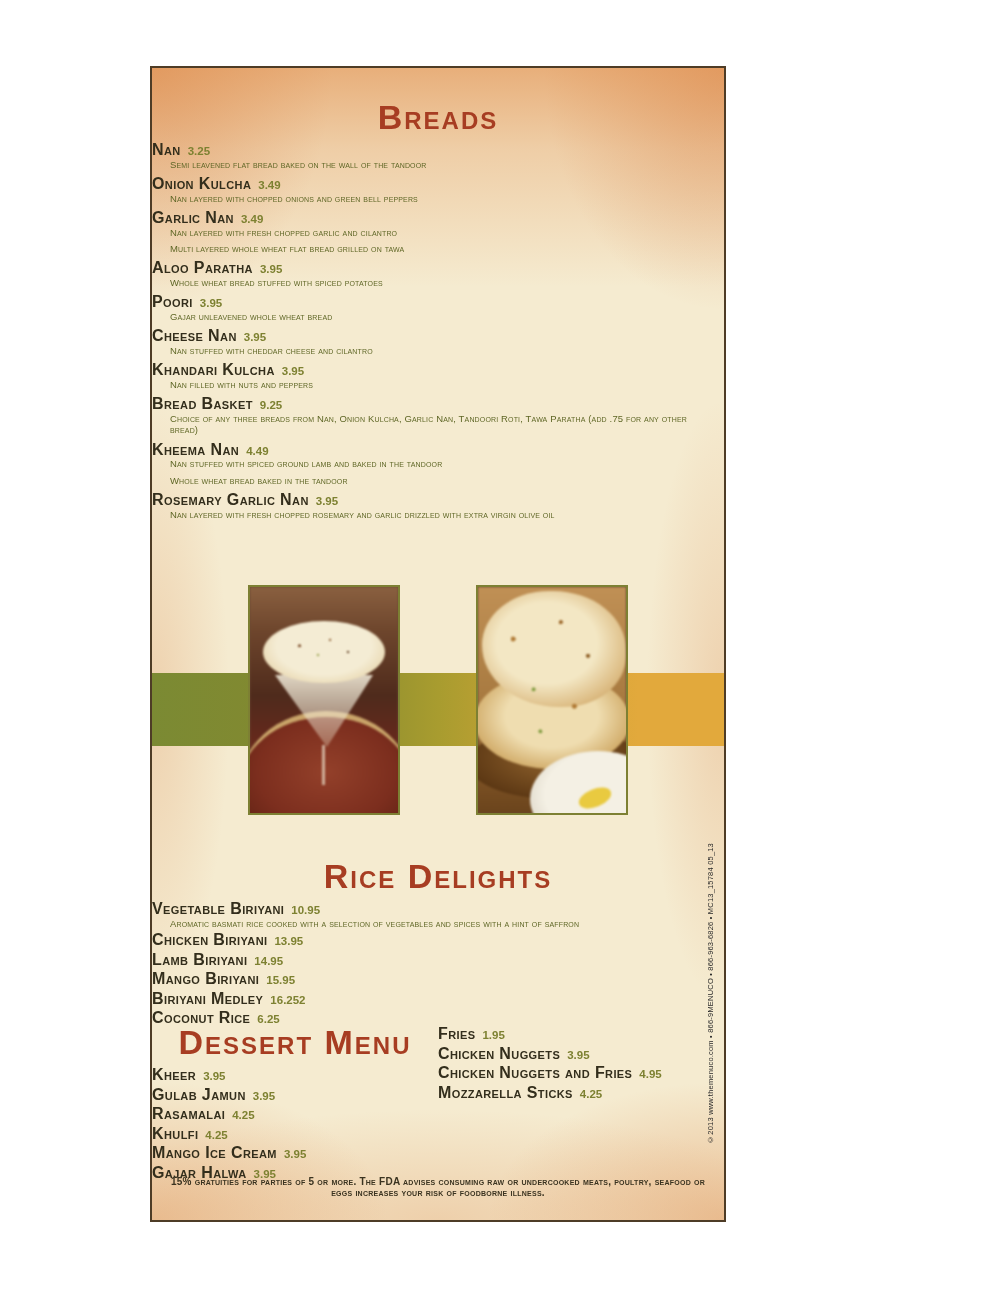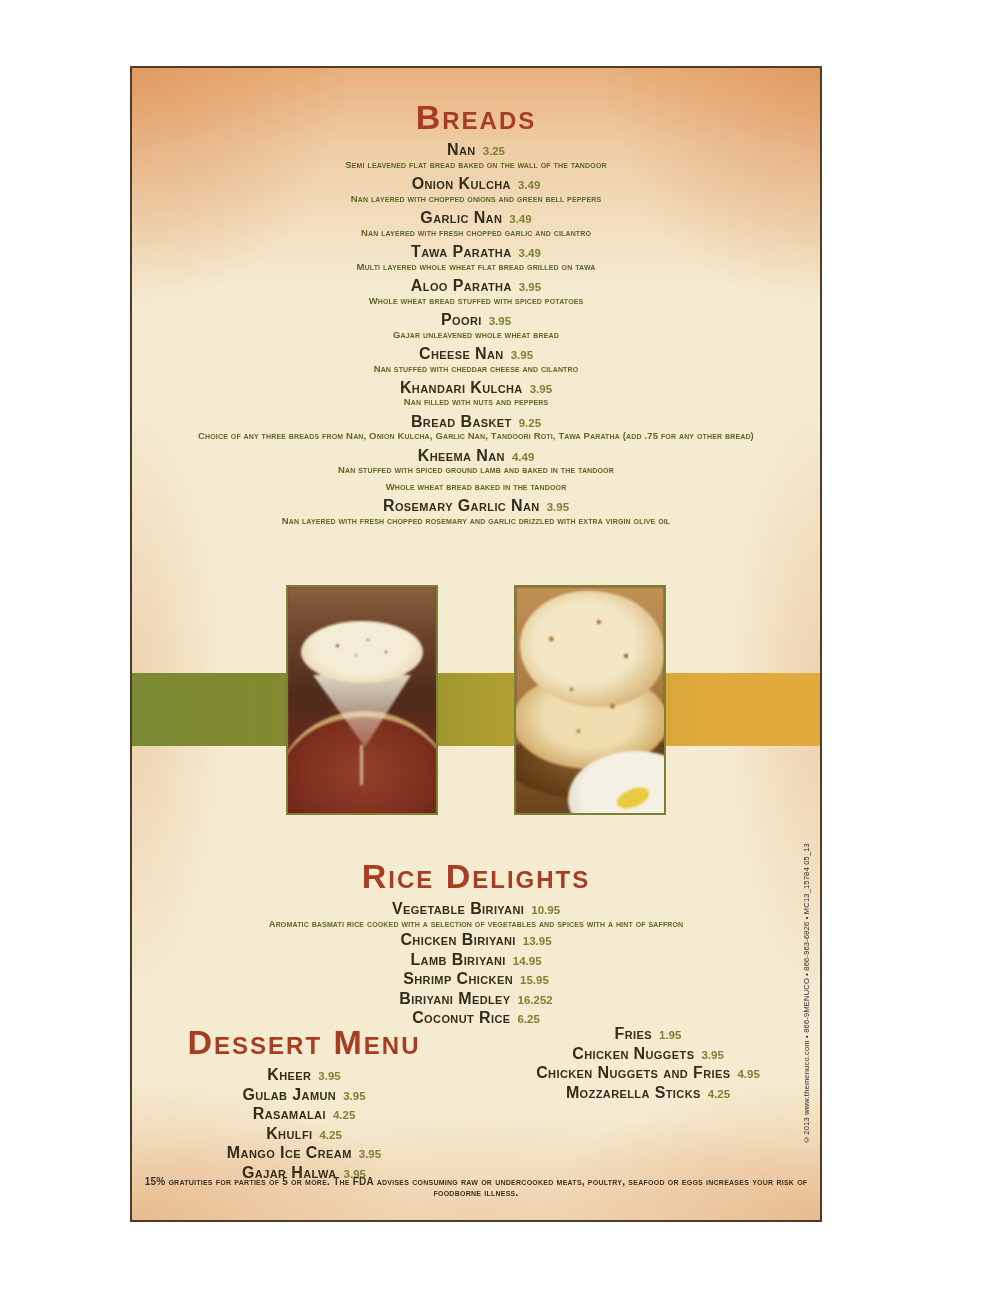--- a/index.html
+++ b/index.html
@@ -1,21 +1,21 @@
 <!DOCTYPE html>
 <html><head>
 <meta charset="utf-8">
 <style>
   html,body{margin:0;padding:0;}
   body{
     width:1000px;height:1294px;background:#ffffff;position:relative;
     font-family:"Liberation Sans", sans-serif;
   }
   .card{
-    position:absolute;left:130px;top:66px;width:692px;height:1156px;
+    position:absolute;left:150px;top:66px;width:576px;height:1156px;
     box-sizing:border-box;border:2px solid #4e3c26;overflow:hidden;
     background-color:#f5ebd0;
     background-image:
       linear-gradient(180deg, rgba(224,138,70,.62) 0%, rgba(224,138,70,.30) 7%, rgba(224,138,70,0) 19%),
       radial-gradient(ellipse 45% 30% at 0% 0%, rgba(210,115,55,.45), rgba(210,115,55,0) 70%),
       radial-gradient(ellipse 45% 30% at 100% 0%, rgba(210,115,55,.45), rgba(210,115,55,0) 70%),
       radial-gradient(ellipse 55% 16% at 0% 100%, rgba(222,145,85,.50), rgba(222,145,85,0) 75%),
       radial-gradient(ellipse 55% 16% at 100% 100%, rgba(222,145,85,.50), rgba(222,145,85,0) 75%),
       radial-gradient(ellipse 80% 12% at 50% 100%, rgba(222,145,85,.30), rgba(222,145,85,0) 80%),
       radial-gradient(ellipse 18% 35% at 0% 55%, rgba(216,130,70,.25), rgba(216,130,70,0) 75%),
@@ -24,33 +24,33 @@
   .section-title{
     margin:0 0 7px 0;text-align:center;line-height:1;
     font-variant:small-caps;font-weight:bold;font-size:34px;letter-spacing:2px;
     color:#a73d22;
   }
   .sec{position:absolute;left:0;right:0;}
   .sec-breads{top:32px;}
   .sec-rice{top:768px;margin-top:23px;}
   .two-col{position:absolute;top:950px;left:0;right:0;display:flex;margin-top:7px;}
   .col{flex:1;}
-  .menu-item{text-align:center;margin-bottom:5px;}
+  .menu-item{margin-bottom:5px;}
   .compact .menu-item{margin-bottom:2px;}
   .item-line{line-height:1.1;white-space:nowrap;}
   .item-name{
     font-variant:small-caps;font-weight:bold;font-size:16px;letter-spacing:.4px;
     color:#332e1c;
   }
   .item-price{
     font-weight:bold;font-size:11.5px;color:#7d8131;margin-left:7px;
   }
   .item-desc{
-    font-variant:small-caps;font-weight:bold;font-size:9.5px;letter-spacing:.15px;
-    color:#5e6625;line-height:1.2;padding:0 6px;
+    font-variant:small-caps;font-weight:normal;font-size:9.5px;letter-spacing:.15px;
+    color:#5e6625;line-height:1.2;padding:0 18px;
   }
   
   .media-strip{position:absolute;top:505px;left:0;right:0;height:262px;}
   .accent-band{
     position:absolute;top:100px;left:0;right:0;height:73px;
     background:linear-gradient(90deg,#7b8a33 0%,#85892f 30%,#a89c2f 50%,#cda335 68%,#e2a93c 85%);
   }
   .photos{position:absolute;top:12px;left:0;right:0;display:flex;justify-content:center;gap:76px;}
   .photo{
     width:152px;height:230px;box-sizing:border-box;border:2px solid #7d8033;
@@ -132,23 +132,20 @@
         </div>
 
         <div class="menu-item">
           <div class="item-line">
             <span class="item-name">Garlic Nan</span><span class="item-price">3.49</span>
           </div>
           <div class="item-desc">Nan layered with fresh chopped garlic and cilantro</div>
         </div>
 
         <div class="menu-item">
-          <div class="item-line">
-            <span class="item-name">Tawa Paratha</span><span class="item-price">3.49</span>
-          </div>
           <div class="item-desc">Multi layered whole wheat flat bread grilled on tawa</div>
         </div>
 
         <div class="menu-item">
           <div class="item-line">
             <span class="item-name">Aloo Paratha</span><span class="item-price">3.95</span>
           </div>
           <div class="item-desc">Whole wheat bread stuffed with spiced potatoes</div>
         </div>
 
@@ -246,21 +243,21 @@
 
         <div class="menu-item">
           <div class="item-line">
             <span class="item-name">Lamb Biriyani</span><span class="item-price">14.95</span>
           </div>
 
         </div>
 
         <div class="menu-item">
           <div class="item-line">
-            <span class="item-name">Shrimp Chicken</span><span class="item-price">15.95</span>
+            <span class="item-name">Mango Biriyani</span><span class="item-price">15.95</span>
           </div>
 
         </div>
 
         <div class="menu-item">
           <div class="item-line">
             <span class="item-name">Biriyani Medley</span><span class="item-price">16.252</span>
           </div>
 
         </div>

